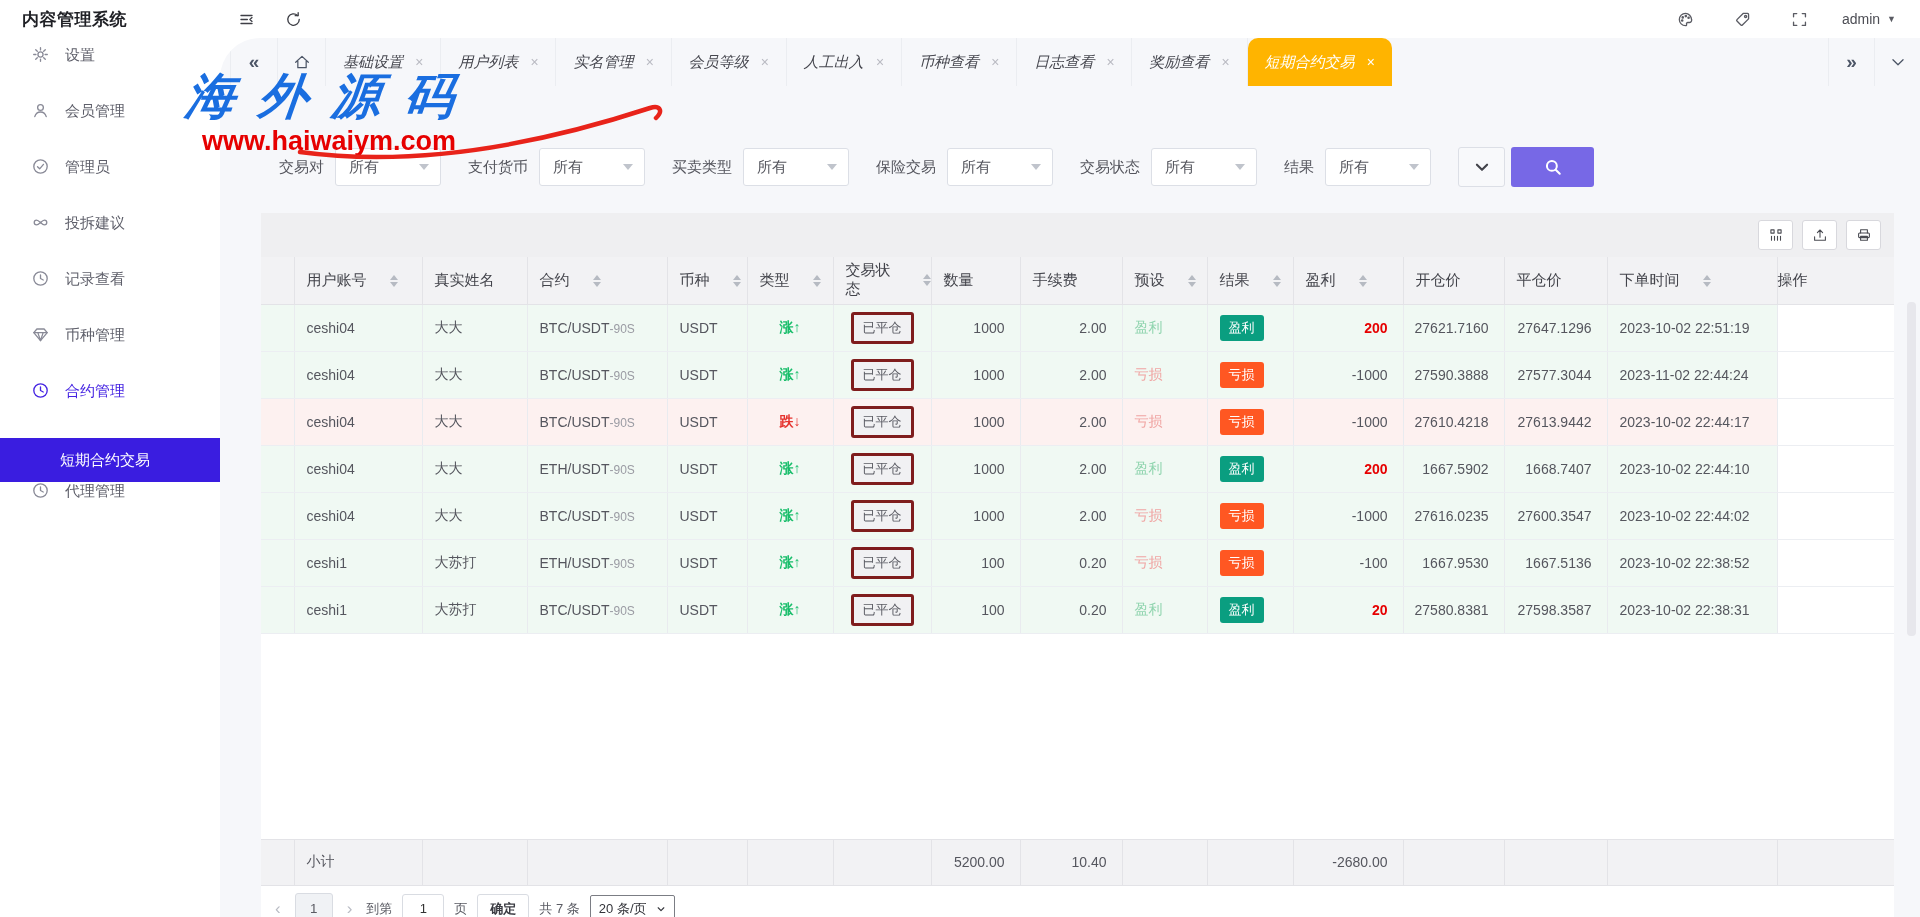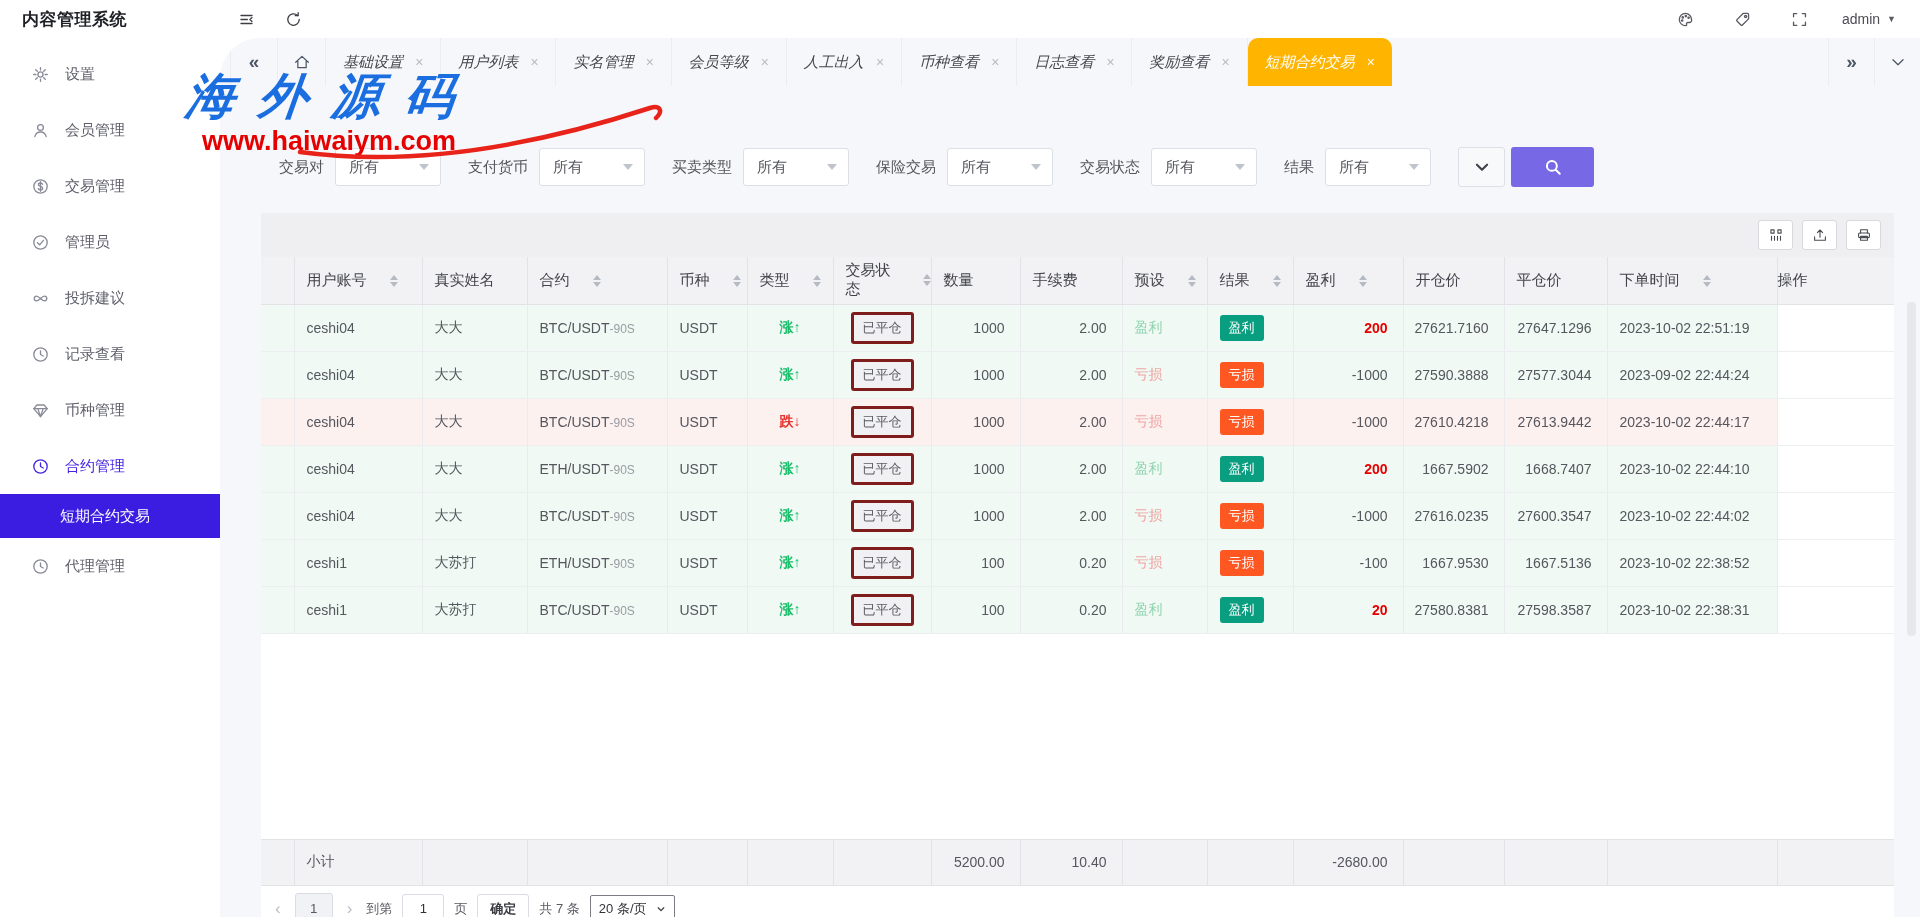--- a/index.html
+++ b/index.html
@@ -15,21 +15,21 @@
   .icon { display:inline-flex; }
   .icon svg { display:block; fill:none; stroke:currentColor; stroke-width:1.25; stroke-linecap:round; stroke-linejoin:round; width:17px; height:17px; }
   .topbar-right { display:flex; align-items:center; }
   .topbar-right .icon-btn { margin:0 20px; color:#5a5b63; }
   .user-menu { display:flex; align-items:center; gap:7px; font-size:14px; color:#4c4d54; cursor:pointer; margin-left:14px; }
   .caret-down { font-size:9px; color:#5a5b63; }
 
   
   .layout { display:flex; height:879px; }
   .sidebar { width:220px; background:#fff; flex-shrink:0; padding-top:8px; position:relative; z-index:3; }
-  .side-item { height:56px; display:flex; align-items:center; gap:16px; padding-left:32px; font-size:15px; color:#5e5f6a; cursor:pointer; }
+  .side-item { height:56px; display:flex; align-items:flex-start; gap:16px; padding-left:32px; font-size:15px; color:#5e5f6a; cursor:pointer; }
   .side-item .icon { color:#898a97; }
   .side-item .icon svg { width:17px; height:17px; }
   .side-item.active { color:#4423e2; }
   .side-item.active .icon { color:#4423e2; }
   .side-sub { height:44px; display:flex; align-items:center; padding-left:60px; font-size:15px; color:#5e5f6a; cursor:pointer; }
   .side-sub.selected { background:#3a1de0; color:#fff; }
 
   .main { flex:1; background:#f6f7fa; border-top-left-radius:40px; position:relative; overflow:hidden; }
 
   
@@ -186,29 +186,20 @@
           <span class="side-label">设置</span>
         </div>
         <div class="side-item">
           <span class="icon">
             <svg viewBox="0 0 16 16">
               <circle cx="8" cy="5.2" r="2.7"></circle>
               <path d="M2.6 13.8c.9-3 2.9-4.4 5.4-4.4s4.5 1.4 5.4 4.4"></path>
             </svg>
           </span>
           <span class="side-label">会员管理</span>
-        </div>
-        <div class="side-item">
-          <span class="icon">
-            <svg viewBox="0 0 16 16">
-              <circle cx="8" cy="8" r="6.3"></circle>
-              <path d="M10 5.9c-.4-.8-1.1-1.2-2-1.2-1.2 0-2 .6-2 1.5 0 2.1 4 1.3 4 3.4 0 1-.8 1.6-2 1.6-.9 0-1.7-.4-2.1-1.2M8 3.5v9"></path>
-            </svg>
-          </span>
-          <span class="side-label">交易管理</span>
         </div>
         <div class="side-item">
           <span class="icon">
             <svg viewBox="0 0 16 16">
               <circle cx="8" cy="8" r="6.3"></circle>
               <path d="M5.2 8.2l2 2 3.6-4.2"></path>
             </svg>
           </span>
           <span class="side-label">管理员</span>
         </div>
@@ -548,21 +539,21 @@
                   <td class="col-coin">USDT</td>
                   <td class="col-type al-c"><span class="dir up">涨↑</span></td>
                   <td class="col-status al-c"><span class="badge-flat">已平仓</span></td>
                   <td class="col-qty al-r">1000</td>
                   <td class="col-fee al-r">2.00</td>
                   <td class="col-preset"><span class="preset loss">亏损</span></td>
                   <td class="col-result"><span class="badge loss">亏损</span></td>
                   <td class="col-profit al-r"><span class="profit loss">-1000</span></td>
                   <td class="col-open al-r">27590.3888</td>
                   <td class="col-close al-r">27577.3044</td>
-                  <td class="col-time">2023-09-02 22:44:24</td>
+                  <td class="col-time">2023-11-02 22:44:24</td>
                   <td class="col-action al-c"></td>
                 </tr>
                 <tr class="tint-red">
                   <td class="col-spacer"></td>
                   <td class="col-account">ceshi04</td>
                   <td class="col-realname">大大</td>
                   <td class="col-contract"><span>BTC/USDT</span><span class="pair-period">-90S</span></td>
                   <td class="col-coin">USDT</td>
                   <td class="col-type al-c"><span class="dir down">跌↓</span></td>
                   <td class="col-status al-c"><span class="badge-flat">已平仓</span></td>

